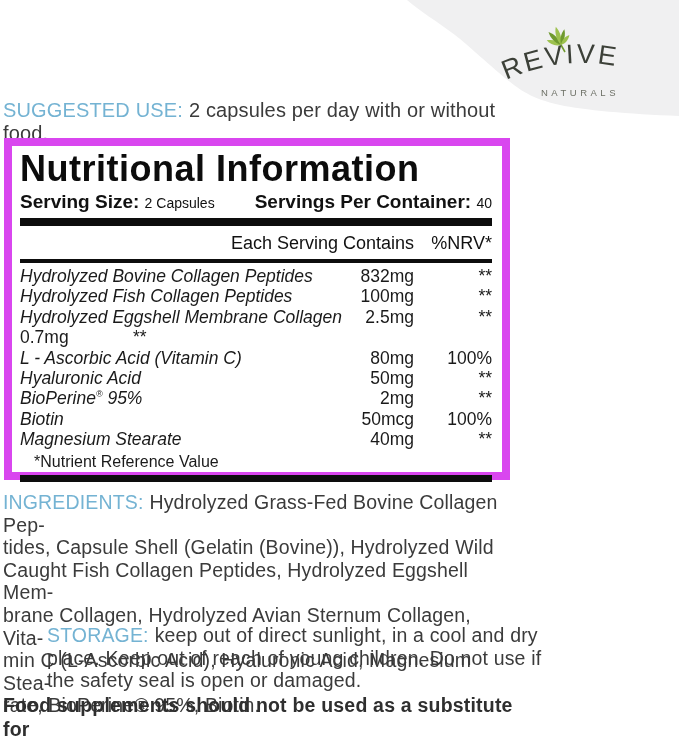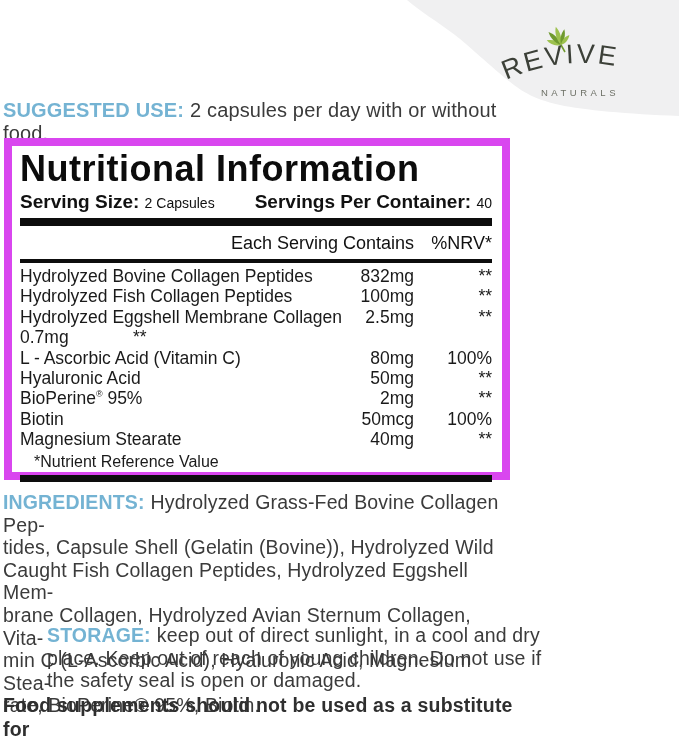--- a/index.html
+++ b/index.html
@@ -9,42 +9,42 @@
 
   
   .blob { position:absolute; top:0; right:0; width:281px; height:120px; }
 
   
   .logo { position:absolute; top:20px; left:498px; width:160px; height:84px; }
 
   
   .para { position:absolute; left:3px; width:510px; font-size:19.5px;
           line-height:22.6px; color:#3b3b3b; letter-spacing:0.15px; }
-  .lbl  { color:#74b3d3; margin-right:6px;font-weight:bold; }
+  .lbl  { color:#74b3d3; margin-right:6px; }
   .txt  { white-space:pre-line; }
   .suggested { top:99px; font-size:20px; }
 
   
   .panel { position:absolute; left:4px; top:138px; width:506px; height:342px;
            border:8px solid #d946ef; background:#fff; padding:2px 10px 16px 8px;
            color:#1a1a1a; }
   .panel-title { font-weight:bold; font-size:36px; line-height:42px;
                  letter-spacing:0.5px; color:#0c0c0c; white-space:nowrap; }
   .serving-row { display:flex; justify-content:space-between; font-size:19px;
                  line-height:22px; margin-top:1px; color:#111; }
   .serving-row b { font-weight:bold; }
   .serving-row .val { font-weight:normal; font-size:14px; }
   .bar-thick { height:8px; background:#0d0d0d; margin-top:4px; }
   .bar-med   { height:4px; background:#0d0d0d; }
   .bar-bot   { height:7px; background:#0d0d0d; margin-top:3px; }
   .hdr-row { display:flex; align-items:flex-end; font-size:18px;
              padding:7px 0 5px; color:#111; }
   .t-rows { padding-top:3px; }
   .t-row { display:flex; font-size:17.5px; line-height:20.4px; color:#1a1a1a; }
-  .c-name { flex:1 1 auto; white-space:nowrap; }
+  .c-name { flex:1 1 auto; white-space:nowrap;font-style:italic; }
   .c-amt  { flex:0 0 auto; text-align:left; white-space:nowrap; }
   .c-nrv  { flex:0 0 78px; width:78px; text-align:right; white-space:nowrap; }
   .t-row sup { font-size:9px; vertical-align:super; line-height:0; }
   .footnote { font-size:16px; line-height:20px; padding-left:14px; margin-top:2px; }
 
   .ingredients { top:491px; }
   .storage     { top:624px;margin-left:44px; }
   .disclaimer  { top:694px; font-weight:bold; color:#2f2f2f;
                  line-height:23.5px; letter-spacing:0.2px; }
 </style>

